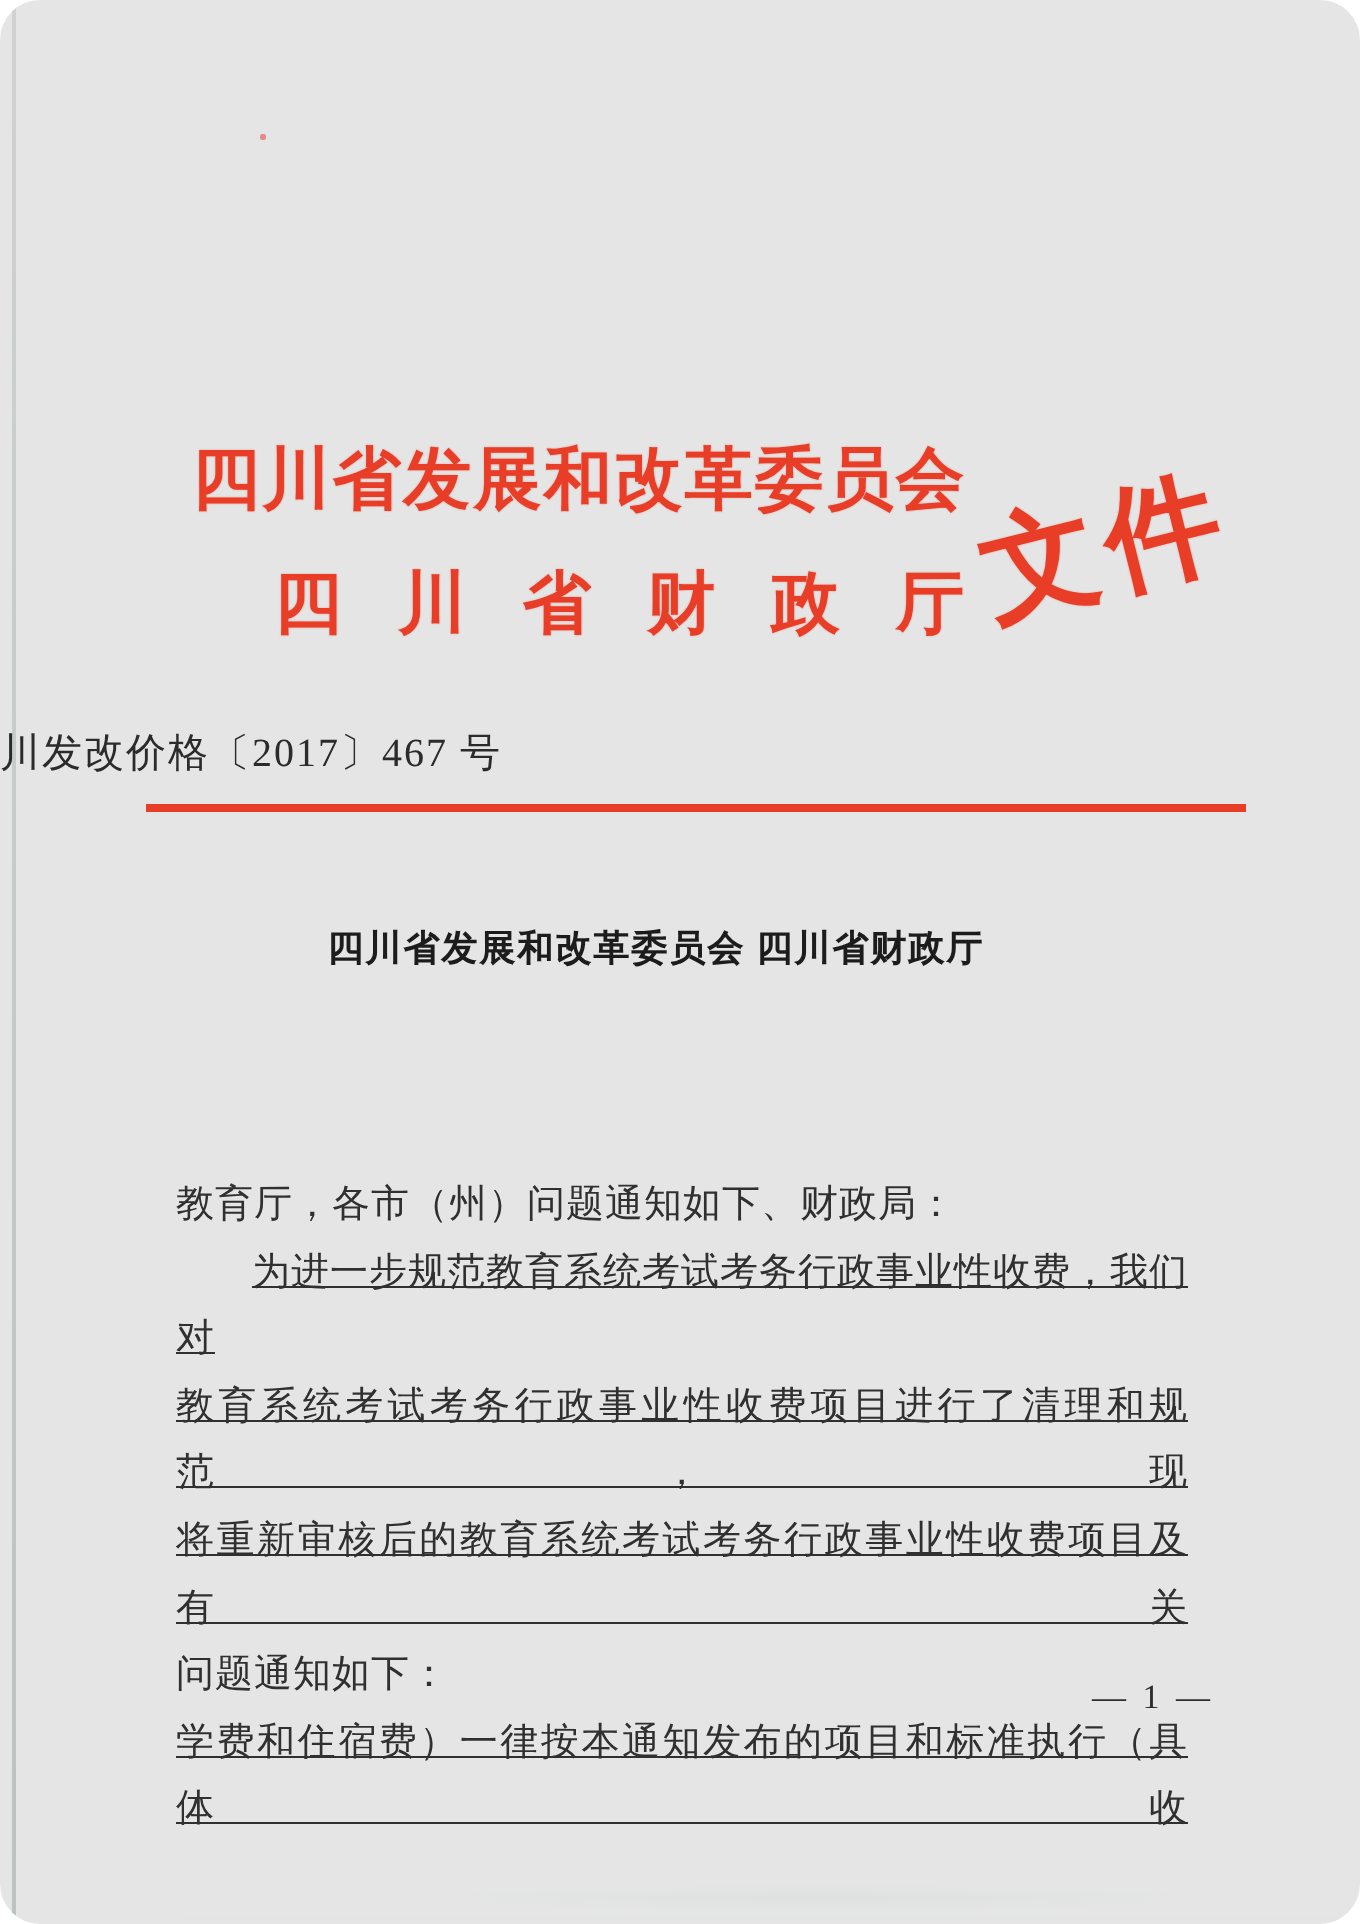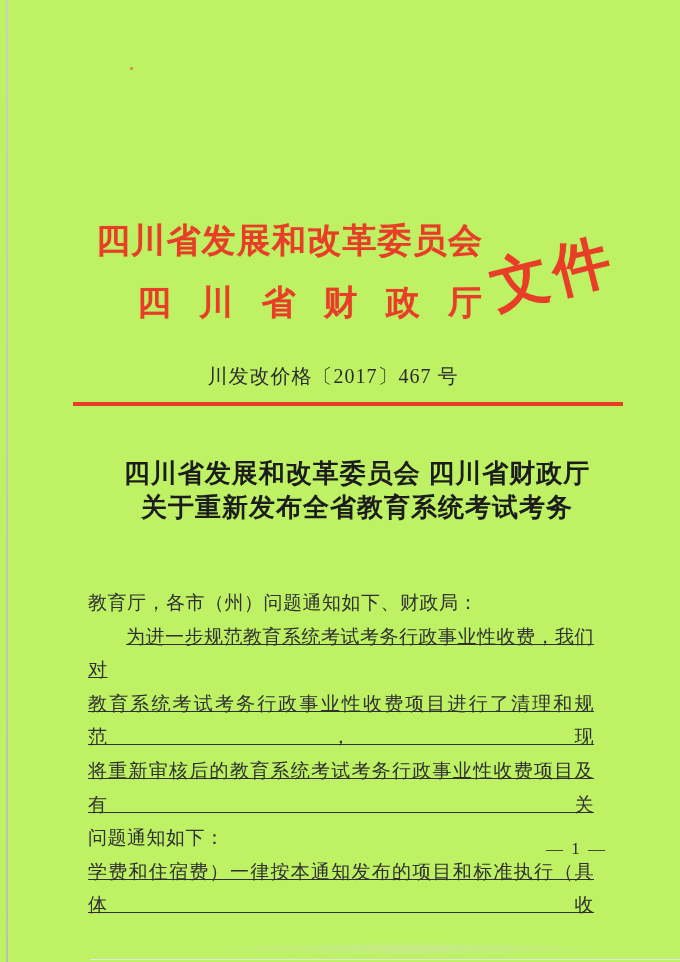--- a/index.html
+++ b/index.html
@@ -4,22 +4,23 @@
 <style>
   :root { --accent: #e83e28; }
   * { margin: 0; padding: 0; box-sizing: border-box; }
   html, body { background: #ffffff; }
   body { font-family: "Liberation Serif", "DejaVu Serif", serif; }
 
   .page {
     position: relative;
     width: 680px;
     height: 962px;
-    background: #bef264;
+    background: #e5e5e5;
     overflow: hidden;
+    border-radius: 20px;
   }
 
   
   .scan-edge-left {
     position: absolute;
     left: 6px; top: 0;
     width: 2px; height: 962px;
     background: linear-gradient(#c9cdc9, #b5bab6);
     opacity: .8;
   }
@@ -71,42 +72,41 @@
     transform: rotate(-14deg);
     transform-origin: left center;
     text-shadow: 0 0 1px rgba(232,62,40,.45);
     white-space: nowrap;
   }
 
   .doc-number {
     position: absolute;
     left: 0; top: 363px;
     width: 666px;
-    text-align: center;
     font-size: 20px;
     letter-spacing: 1px;
     color: #2b2b2b;
   }
 
   .red-line {
     position: absolute;
     left: 73px; top: 402px;
     width: 550px; height: 4px;
     background: var(--accent);
   }
 
   
   .title-block {
     position: absolute;
-    left: 57px; top: 457px;
+    left: 28px; top: 457px;
     width: 600px;
     text-align: center;
     color: #1c1c1c;
     font-weight: bold;
-    font-size: 26px;
+    font-size: 18px;
     line-height: 34px;
     letter-spacing: 1px;
   }
 
   
   .body-block {
     position: absolute;
     left: 88px; top: 586px;
     width: 506px;
     font-size: 19px;
@@ -143,21 +143,20 @@
   </div>
 
   <div class="doc-type">文件</div>
 
   <div class="doc-number">川发改价格〔2017〕467 号</div>
 
   <div class="red-line"></div>
 
   <div class="title-block">
     <div class="title-line">四川省发展和改革委员会 四川省财政厅</div>
-    <div class="title-line">关于重新发布全省教育系统考试考务</div>
   </div>
 
   <div class="body-block">
     <div class="body-line">教育厅，各市（州）问题通知如下、财政局：</div>
     <div class="body-line indent stretch">为进一步规范教育系统考试考务行政事业性收费，我们对</div>
     <div class="body-line stretch">教育系统考试考务行政事业性收费项目进行了清理和规范，现</div>
     <div class="body-line stretch">将重新审核后的教育系统考试考务行政事业性收费项目及有关</div>
     <div class="body-line">问题通知如下：</div>
     <div class="body-line stretch">学费和住宿费）一律按本通知发布的项目和标准执行（具体收</div>
 

